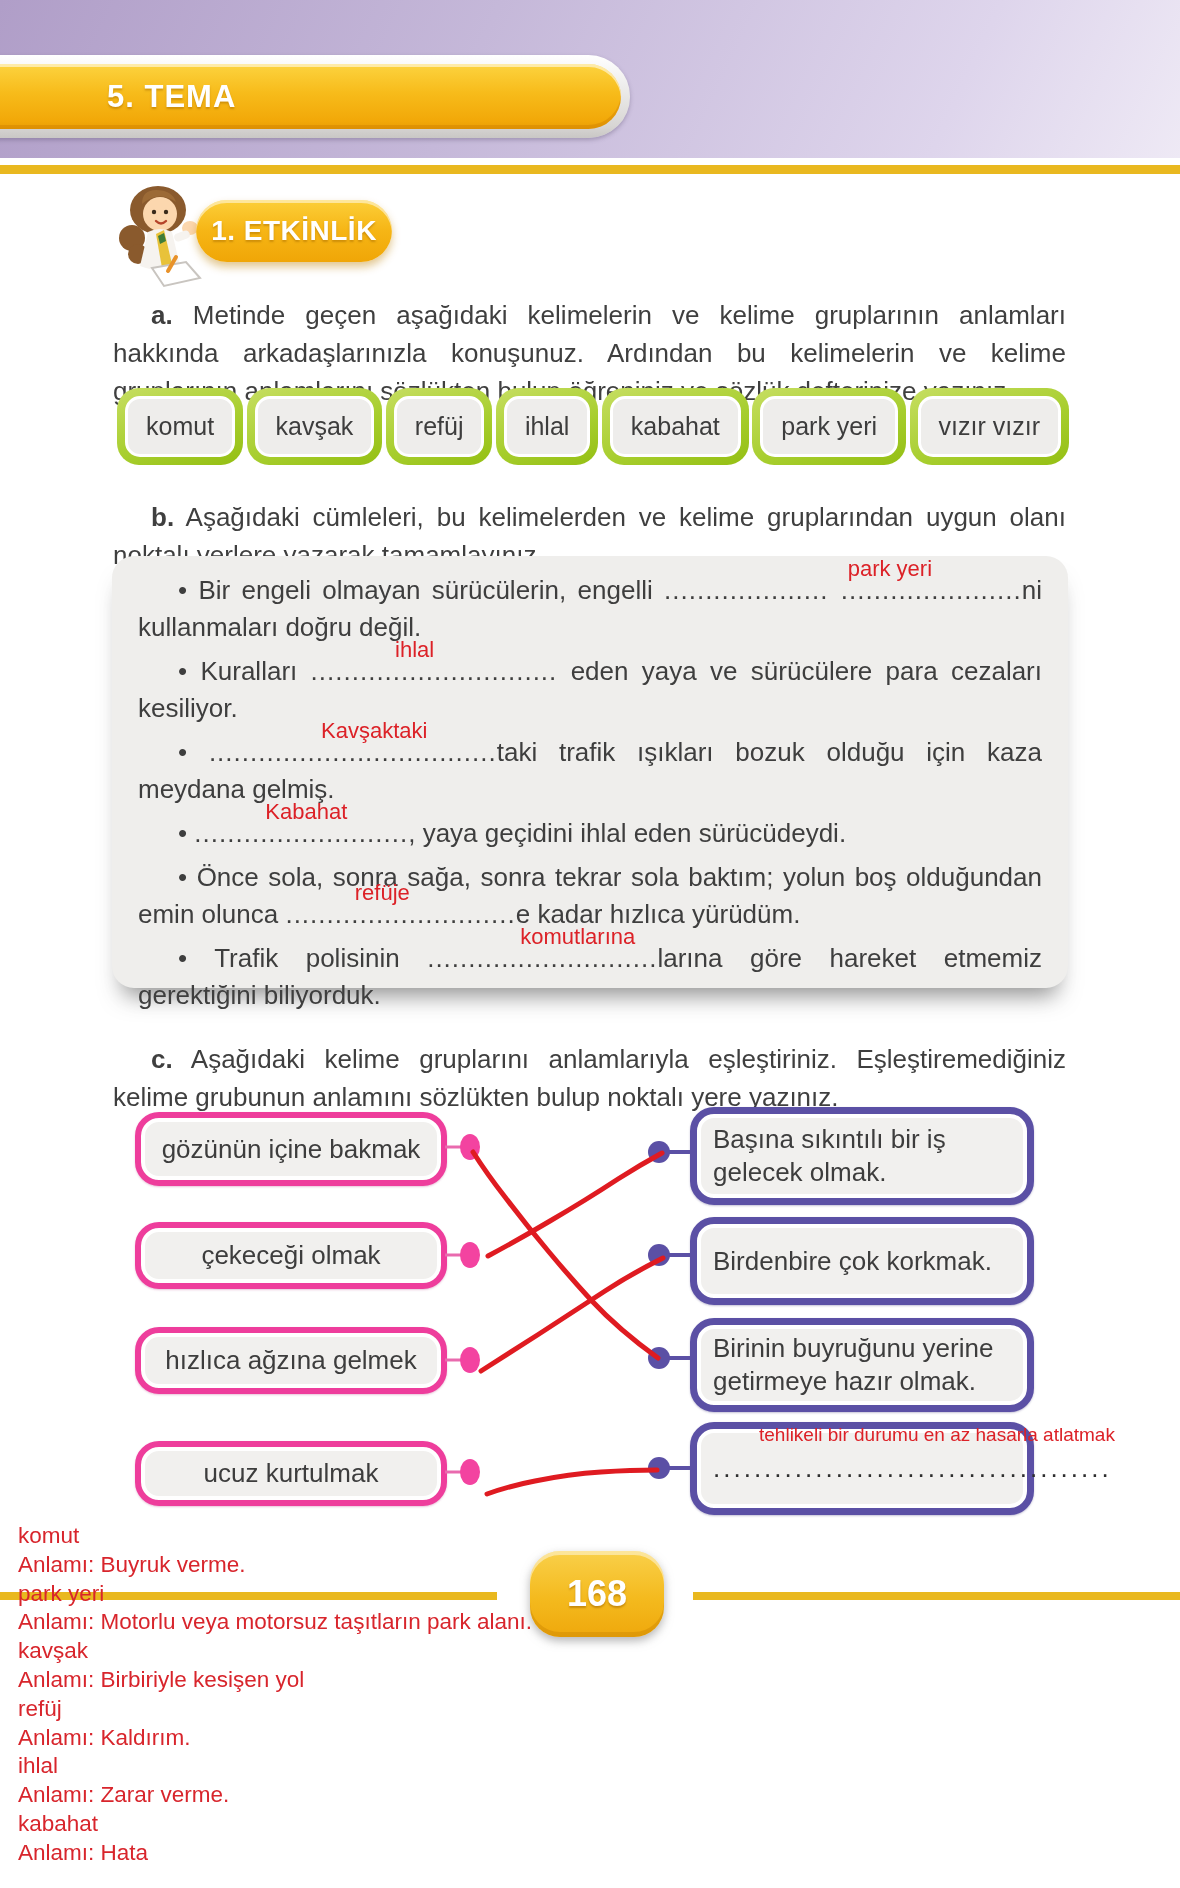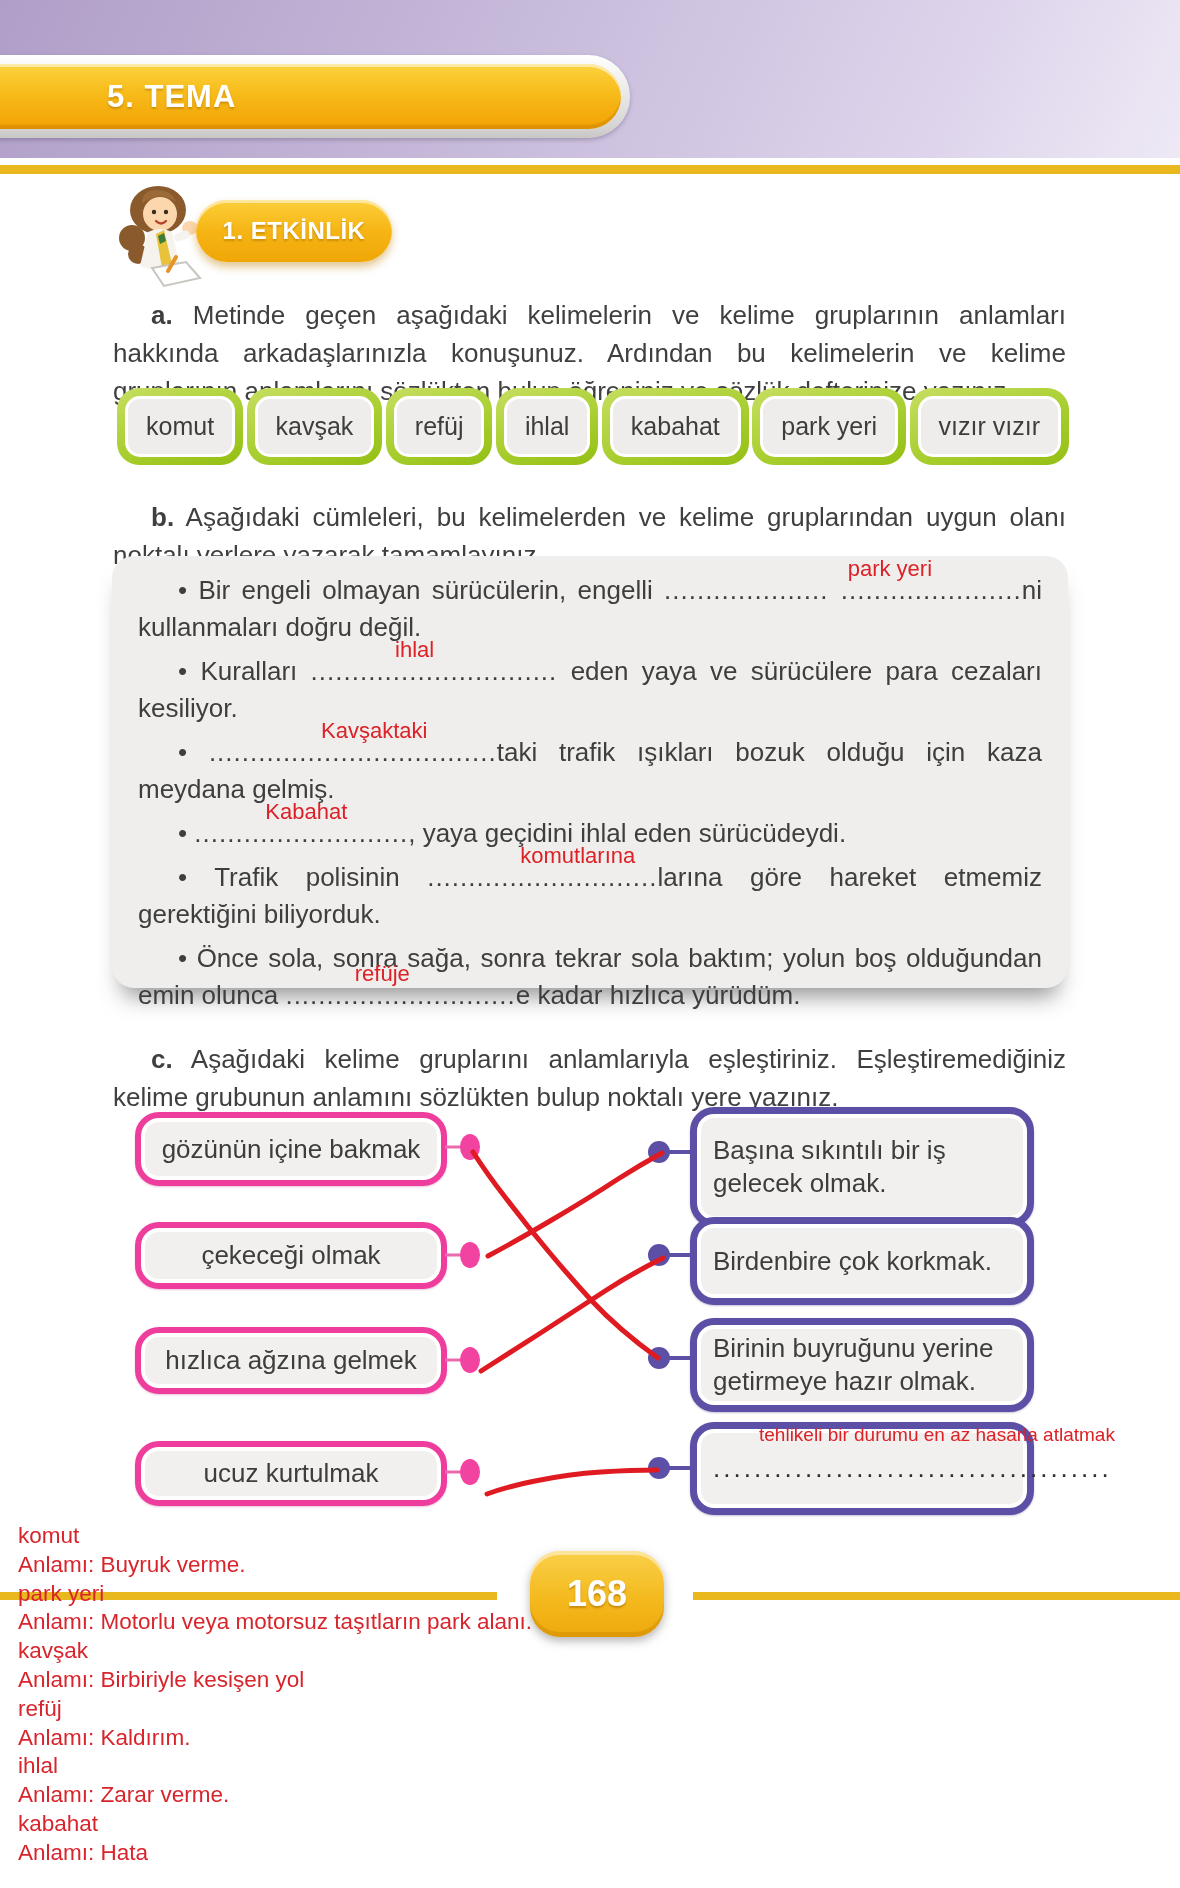--- a/index.html
+++ b/index.html
@@ -30,21 +30,21 @@
   .top-rule{position:absolute;left:0;top:165px;width:1180px;height:9px;background:#e9b81f;}
 
   
   .etkinlik-banner{
     position:absolute;left:196px;top:200px;width:196px;height:62px;border-radius:31px;
     background:linear-gradient(#fccf39 0%,#f6b515 50%,#f0a607 100%);
     box-shadow:0 5px 8px rgba(190,130,10,.45), inset 0 3px 0 rgba(255,255,255,.5);
     display:flex;align-items:center;justify-content:center;
   }
   .etkinlik-banner span{
-    color:#fff;font-weight:bold;font-size:24px;letter-spacing:.5px;
+    color:#fff;font-weight:bold;font-size:28px;letter-spacing:.5px;
     text-shadow:0 2px 2px rgba(170,110,0,.5);
   }
   .girl{position:absolute;left:112px;top:180px;width:96px;height:112px;}
 
   
   .para{
     position:absolute;left:113px;width:953px;font-size:26px;line-height:38px;
     text-align:justify;color:#3f3f3f;
   }
   .para b{font-weight:bold;}
@@ -192,25 +192,25 @@
   <p>
     <span>•</span>
     <span></span><span class="blank"><span class="ans" style="left:22%;">Kavşaktaki</span><span>...................................</span><span style="letter-spacing:0;">taki</span></span><span> trafik ışıkları bozuk olduğu için kaza meydana gelmiş.</span>
   </p>
   <p>
     <span>•</span>
     <span></span><span class="blank"><span class="ans" style="left:14%;">Kabahat</span><span>..........................</span><span style="letter-spacing:0;">,</span></span><span> yaya geçidini ihlal eden sürücüdeydi.</span>
   </p>
   <p>
     <span>•</span>
+    <span>Önce sola, sonra sağa, sonra tekrar sola baktım; yolun boş olduğundan emin olunca </span><span class="blank"><span class="ans" style="left:12%;">refüje</span><span>............................</span><span style="letter-spacing:0;">e</span></span><span> kadar hızlıca yürüdüm.</span>
+  </p>
+  <p>
+    <span>•</span>
     <span>Trafik polisinin </span><span class="blank"><span class="ans" style="left:18%;">komutlarına</span><span>............................</span><span style="letter-spacing:0;">larına</span></span><span> göre hareket etmemiz gerektiğini biliyorduk.</span>
-  </p>
-  <p>
-    <span>•</span>
-    <span>Önce sola, sonra sağa, sonra tekrar sola baktım; yolun boş olduğundan emin olunca </span><span class="blank"><span class="ans" style="left:12%;">refüje</span><span>............................</span><span style="letter-spacing:0;">e</span></span><span> kadar hızlıca yürüdüm.</span>
   </p>
 </div>
 
 <div class="para indent" style="top:1040px;">
   <b>c.</b>
   <span>Aşağıdaki kelime gruplarını anlamlarıyla eşleştiriniz. Eşleştiremediğiniz kelime grubunun anlamını sözlükten bulup noktalı yere yazınız.</span>
 </div>
 
 <div class="mbox left" style="top:1112px;height:74px;">
     <span>gözünün içine bakmak</span>
@@ -218,21 +218,21 @@
 <div class="mbox left" style="top:1222px;height:67px;">
     <span>çekeceği olmak</span>
   </div>
 <div class="mbox left" style="top:1327px;height:67px;">
     <span>hızlıca ağzına gelmek</span>
   </div>
 <div class="mbox left" style="top:1441px;height:65px;">
     <span>ucuz kurtulmak</span>
   </div>
 
-<div class="mbox right" style="top:1107px;height:120px;">
+<div class="mbox right" style="top:1107px;height:98px;">
     <span>Başına sıkıntılı bir iş gelecek olmak.</span>
   </div>
 <div class="mbox right" style="top:1217px;height:88px;">
     <span>Birdenbire çok korkmak.</span>
   </div>
 <div class="mbox right" style="top:1318px;height:94px;">
     <span>Birinin buyruğunu yerine getirmeye hazır olmak.</span>
   </div>
 <div class="mbox right" style="top:1422px;height:93px;">
   <div class="r4-inner">

